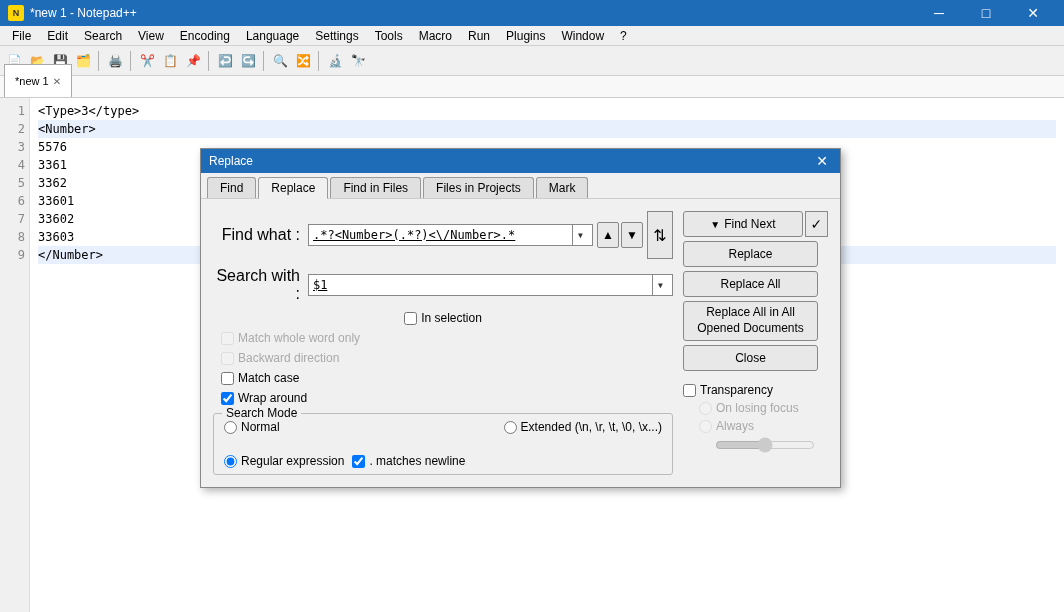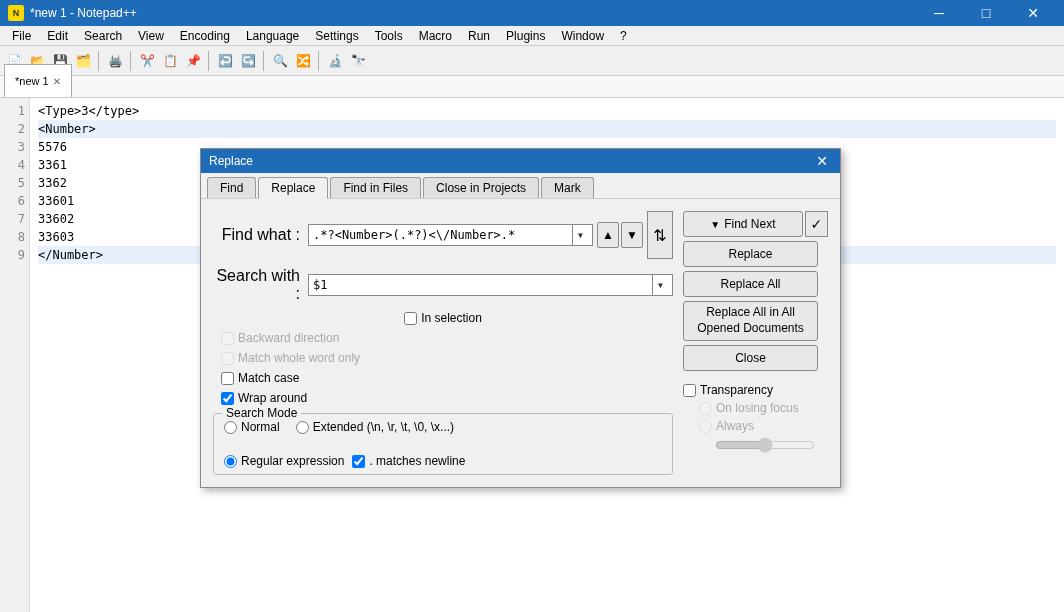--- a/index.html
+++ b/index.html
@@ -214,21 +214,21 @@
       height: 22px;
       border: 1px solid #888;
       background: white;
       display: flex;
       align-items: center;
       padding: 0 4px;
       font-family: Consolas, monospace;
       font-size: 12px;
       position: relative;
     }
-    .combo-text { flex: 1; overflow: hidden; white-space: nowrap; }
+    .combo-text { flex: 1; overflow: hidden; white-space: nowrap; text-decoration: underline; }
     .combo-arrow {
       width: 16px; height: 100%;
       border-left: 1px solid #888;
       display: flex; align-items: center; justify-content: center;
       font-size: 8px; color: #333;
       cursor: pointer;
     }
 
     .swap-btn {
       width: 26px; height: 44px;
@@ -438,21 +438,21 @@
 
       <div class="dialog-title-bar">
         <span class="dialog-title">Replace</span>
         <button class="dialog-close-btn">✕</button>
       </div>
 
       <div class="dialog-tabs">
         <div class="dialog-tab">Find</div>
         <div class="dialog-tab active">Replace</div>
         <div class="dialog-tab">Find in Files</div>
-        <div class="dialog-tab">Close in Projects</div>
+        <div class="dialog-tab">Files in Projects</div>
         <div class="dialog-tab">Mark</div>
       </div>
 
       <div class="dialog-body">
 
         <div class="dialog-left">
 
           <div class="field-row">
             <span class="field-label">Find what :</span>
             <div class="find-row" style="flex:1; display:flex; gap:4px; align-items:center;">
@@ -481,45 +481,45 @@
           <div class="in-selection-row">
             <label class="checkbox-label">
               <input type="checkbox" style="">
               <span>In selection</span>
             </label>
           </div>
 
           <div class="options-row">
             <label class="checkbox-label disabled">
               <input type="checkbox" disabled="" style="">
-              <span>Backward direction</span>
+              <span>Match whole word only</span>
             </label>
           </div>
           <div class="options-row">
             <label class="checkbox-label disabled">
               <input type="checkbox" disabled="" style="">
-              <span>Match whole word only</span>
+              <span>Backward direction</span>
             </label>
           </div>
           <div class="options-row">
             <label class="checkbox-label">
               <input type="checkbox" style="">
               <span>Match case</span>
             </label>
           </div>
           <div class="options-row">
             <label class="checkbox-label">
               <input type="checkbox" checked="" style="">
               <span>Wrap around</span>
             </label>
           </div>
 
           <div class="section-box">
             <span class="section-label">Search Mode</span>
-            <div style="display:flex; gap:16px; align-items:center; flex-wrap:wrap;">
+            <div style="display:flex; gap:16px; align-items:center; flex-wrap:wrap;justify-content:space-between;">
               <label class="radio-label">
                 <input type="radio" name="searchMode" style="">
                 <span>Normal</span>
               </label>
               <label class="radio-label">
                 <input type="radio" name="searchMode" style="">
                 <span>Extended (\n, \r, \t, \0, \x...)</span>
               </label>
               <div style="display:flex; align-items:center; gap:8px; margin-top:4px;">
                 <label class="radio-label">

